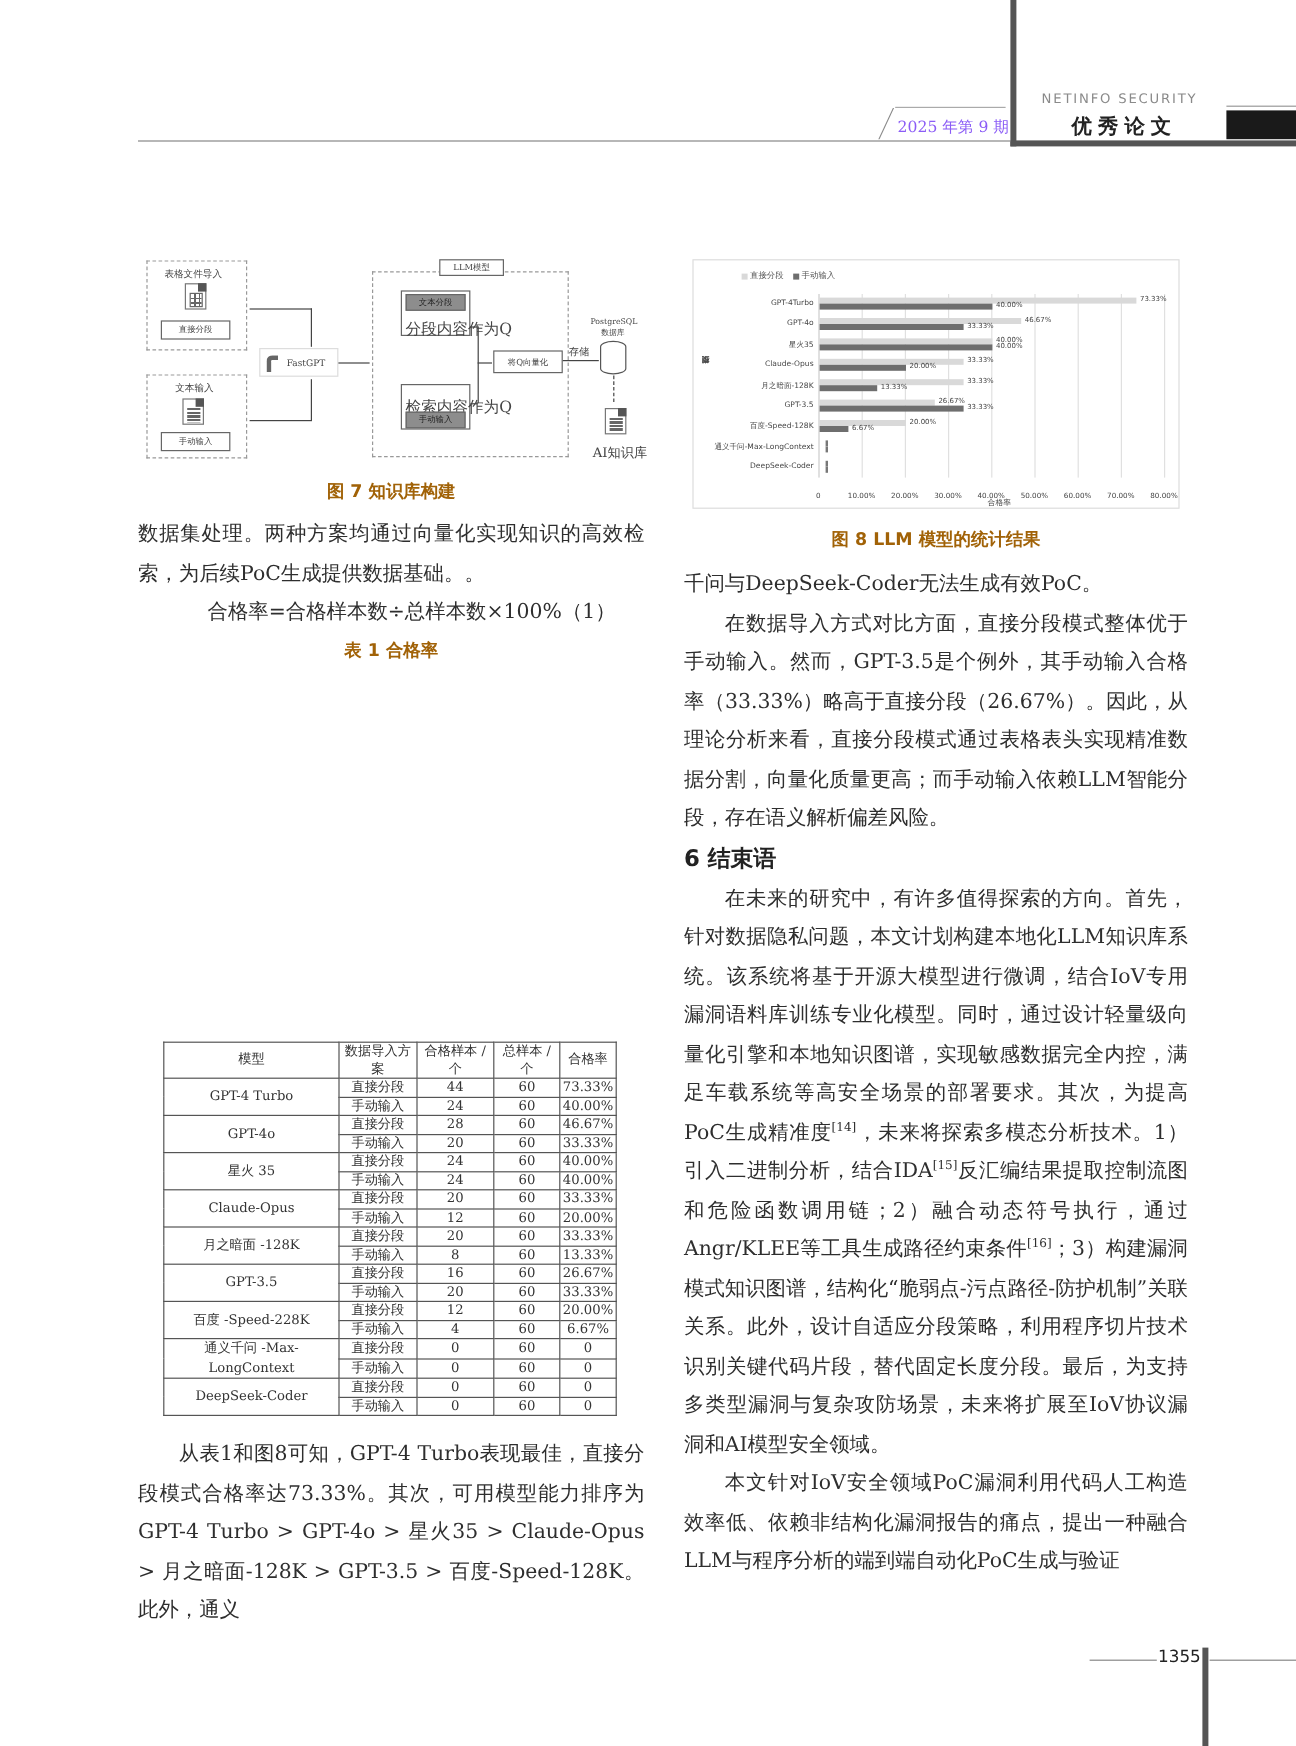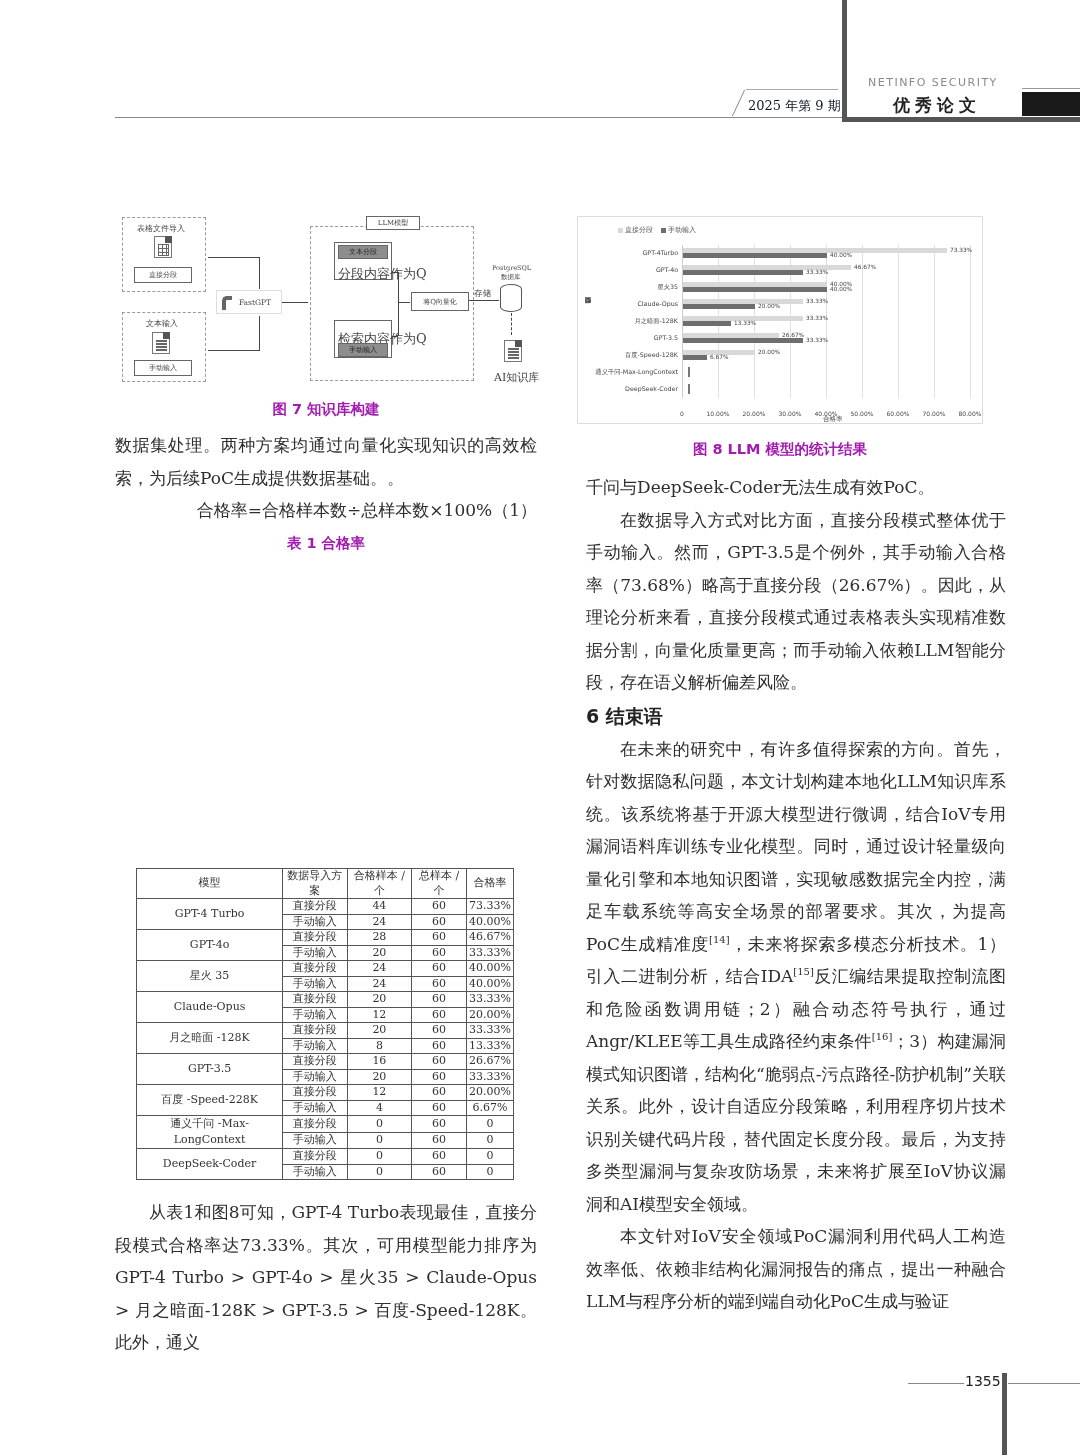--- a/index.html
+++ b/index.html
@@ -4,35 +4,35 @@
 <style>
   * { box-sizing: border-box; margin: 0; padding: 0; }
   html, body { width: 1080px; height: 1455px; background: #ffffff; overflow: hidden; }
   body { position: relative; font-family: "DejaVu Serif", "Liberation Serif", serif; color: #2a2a2a; }
 
   
   .hdr-vbar { position: absolute; left: 842px; top: 0; width: 5px; height: 122px; background: #555; }
   .hdr-hbar { position: absolute; left: 842px; top: 117px; width: 238px; height: 5px; background: #555; }
   .hdr-line { position: absolute; left: 115px; top: 117px; width: 727px; height: 1px; background: #888; }
   .hdr-brand { position: absolute; left: 868px; top: 76px; font-family: "DejaVu Sans", sans-serif; font-size: 11px; letter-spacing: 1.5px; color: #8a8a8a; text-align: center; }
-  .hdr-issue { position: absolute; left: 748px; top: 97px; font-size: 13px; color: #0f172a; }
+  .hdr-issue { position: absolute; left: 748px; top: 97px; font-size: 13px; color: #8b5cf6; }
   .hdr-issue-slash { position: absolute; left: 738px; top: 90px; width: 1px; height: 26px; background: #888; transform: skewX(-25deg); }
   .hdr-issue-top { position: absolute; left: 746px; top: 89px; width: 92px; height: 1px; background: #aaa; }
   .hdr-section { position: absolute; left: 893px; top: 94px; font-family: "DejaVu Sans", sans-serif; font-weight: bold; font-size: 17px; letter-spacing: 5px; color: #222; }
   .hdr-block { position: absolute; left: 1022px; top: 92px; width: 58px; height: 24px; background: #1a1a1a; }
   .hdr-block-top { position: absolute; left: 1022px; top: 88px; width: 58px; height: 1px; background: #999; }
 
   
   .col { position: absolute; font-size: 17px; line-height: 32.5px; color: #2e2e2e; text-align: justify; }
   .col-left { left: 115px; width: 422px; }
-  .col-right { left: 586px; width: 420px; }
+  .col-right { left: 570px; width: 420px; }
   .para { text-indent: 2em; }
   .noindent { text-indent: 0; }
   .sec-title { font-family: "DejaVu Sans", sans-serif; font-size: 19px; font-weight: bold; color: #222; line-height: 34px; }
-  .caption { font-family: "DejaVu Sans", sans-serif; font-size: 14.5px; font-weight: bold; text-align: center; color: #a21caf; }
+  .caption { font-family: "DejaVu Sans", sans-serif; font-size: 14.5px; font-weight: bold; text-align: center; color: #a16207; }
   sup { font-size: 10px; line-height: 0; vertical-align: super; }
 
   
   .fig7 { position: absolute; left: 118px; top: 212px; width: 415px; height: 175px; }
   .dash { position: absolute; border: 1px dashed #999; }
   .solid { position: absolute; border: 1px solid #666; background: #fff; font-size: 7px; color: #444; display: flex; align-items: center; justify-content: center; }
   .grey { position: absolute; background: #8d8d8d; border: 1px solid #666; font-size: 7px; color: #222; display: flex; align-items: center; justify-content: center; }
   .ftxt { position: absolute; font-size: 13px; color: #444; white-space: nowrap; }
   .ln { position: absolute; background: #444; }
   .doc-icon { position: absolute; width: 18px; height: 22px; border: 1px solid #777; background: #fff; }
@@ -133,21 +133,21 @@
   <div class="doc-icon" style="left:386px;top:128px;">
       <div class="fold"></div>
       <div class="lines"></div>
     </div>
   <div class="ftxt" style="left:376px;top:158px;font-size:11px;">AI知识库</div>
 </div>
 <div class="caption" style="position:absolute;left:115px;top:400px;width:422px;">图 7 知识库构建</div>
 
 <div class="col col-left" style="top:429px;">
   <p class="noindent">数据集处理。两种方案均通过向量化实现知识的高效检索，为后续PoC生成提供数据基础。。</p>
-  <p class="para" style="display:flex;justify-content:flex-end;text-indent:0;padding-left:2em;">
+  <p class="para" style="display:flex;justify-content:center;text-indent:0;padding-left:2em;">
       <span>合格率=合格样本数÷总样本数×100%</span>
       <span>（1）</span>
     </p>
   <p class="caption" style="line-height:32px;">表 1 合格率</p>
 </div>
 
 <table class="tbl">
   <thead>
     <tr>
       <th>模型</th>
@@ -348,21 +348,21 @@
       <div class="cat-label" style="top: 140px;">DeepSeek-Coder</div>
       <div class="bar a" style="top: 139px; width: 2px; left: 6px; background: rgb(255, 255, 255); border: 1px solid rgb(119, 119, 119);"></div>
       <div class="bar b" style="top: 144px; width: 2px; left: 6px; background: rgb(255, 255, 255); border: 1px solid rgb(119, 119, 119);"></div>
     </div>
   <div class="xlabel">合格率</div>
 </div>
 <div class="caption" style="position:absolute;left:570px;top:440px;width:420px;">图 8 LLM 模型的统计结果</div>
 
 <div class="col col-right" style="top:471px;">
   <p class="noindent">千问与DeepSeek-Coder无法生成有效PoC。</p>
-  <p class="para">在数据导入方式对比方面，直接分段模式整体优于手动输入。然而，GPT-3.5是个例外，其手动输入合格率（73.68%）略高于直接分段（26.67%）。因此，从理论分析来看，直接分段模式通过表格表头实现精准数据分割，向量化质量更高；而手动输入依赖LLM智能分段，存在语义解析偏差风险。</p>
+  <p class="para">在数据导入方式对比方面，直接分段模式整体优于手动输入。然而，GPT-3.5是个例外，其手动输入合格率（33.33%）略高于直接分段（26.67%）。因此，从理论分析来看，直接分段模式通过表格表头实现精准数据分割，向量化质量更高；而手动输入依赖LLM智能分段，存在语义解析偏差风险。</p>
   <p class="sec-title">6 结束语</p>
   <p class="para"><span>在未来的研究中，有许多值得探索的方向。首先，针对数据隐私问题，本文计划构建本地化LLM知识库系统。该系统将基于开源大模型进行微调，结合IoV专用漏洞语料库训练专业化模型。同时，通过设计轻量级向量化引擎和本地知识图谱，实现敏感数据完全内控，满足车载系统等高安全场景的部署要求。其次，为提高PoC生成精准度</span><sup>[14]</sup><span>，未来将探索多模态分析技术。1）引入二进制分析，结合IDA</span><sup>[15]</sup><span>反汇编结果提取控制流图和危险函数调用链；2）融合动态符号执行，通过Angr/KLEE等工具生成路径约束条件</span><sup>[16]</sup><span>；3）构建漏洞模式知识图谱，结构化“脆弱点-污点路径-防护机制”关联关系。此外，设计自适应分段策略，利用程序切片技术识别关键代码片段，替代固定长度分段。最后，为支持多类型漏洞与复杂攻防场景，未来将扩展至IoV协议漏洞和AI模型安全领域。</span></p>
   <p class="para">本文针对IoV安全领域PoC漏洞利用代码人工构造效率低、依赖非结构化漏洞报告的痛点，提出一种融合LLM与程序分析的端到端自动化PoC生成与验证</p>
 </div>
 
 <div class="pg-line-l"></div>
 <div class="pg-num">1355</div>
 <div class="pg-bar"></div>
 <div class="pg-line-r"></div>
 

